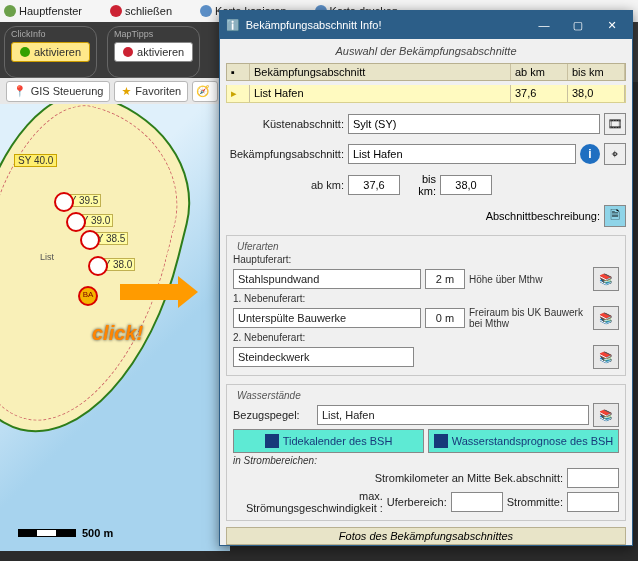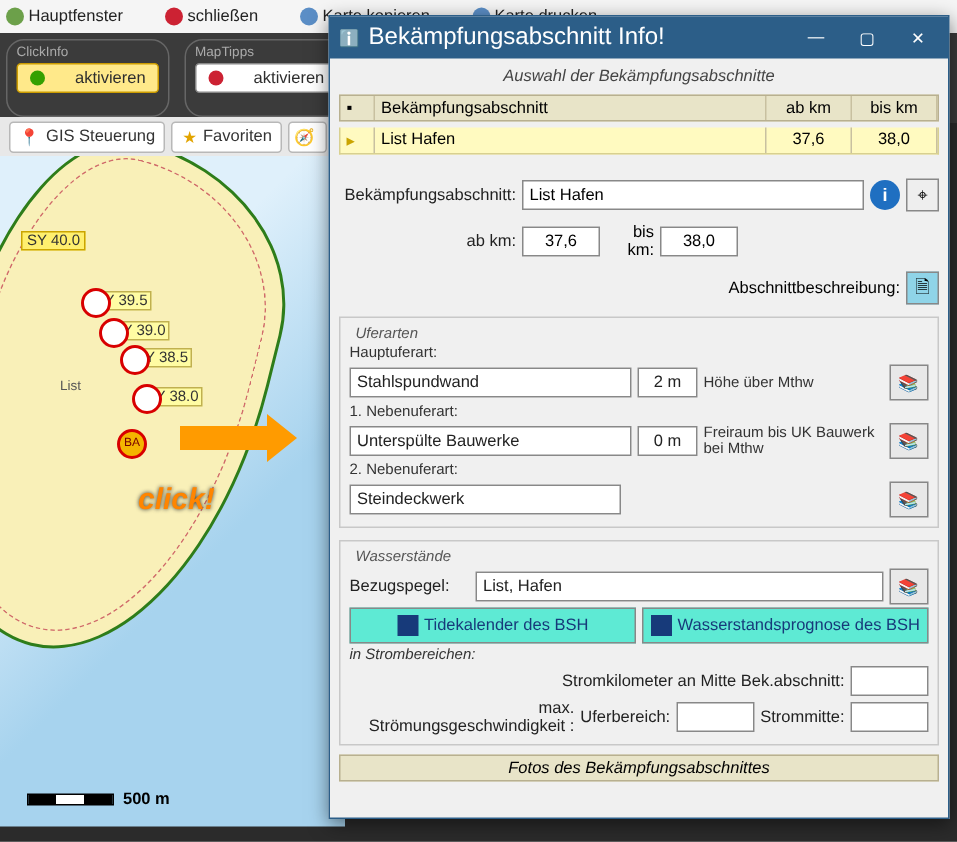--- a/index.html
+++ b/index.html
@@ -7,21 +7,21 @@
 .top-toolbar{position:absolute;top:0;left:0;right:0;height:22px;background:#f5f5f5;border-bottom:1px solid #c0c0c0;display:flex;align-items:center;padding:0 4px;gap:28px;font-size:11px;color:#222}
 .top-toolbar .item{display:flex;align-items:center;gap:3px}
 .top-toolbar .ico{width:12px;height:12px;border-radius:50%;display:inline-block}
 .ico-home{background:#6ca04a}
 .ico-close{background:#c23}
 .ico-doc{background:#5b8ec6}
 
 .ribbonstrip{position:absolute;top:22px;left:0;right:0;height:52px;background:#3b3b3b;display:flex;gap:10px;padding:4px}
 .rbox{border:1px solid #666;border-radius:12px;padding:2px 6px 4px;color:#ccc;font-size:10px}
 .rbox .title{font-size:9px;color:#aaa;margin-bottom:3px}
-.rbox .btn{background:#fff;border:1px solid #888;border-radius:3px;padding:3px 8px;color:#2e2e2e;display:inline-flex;align-items:center;gap:20px;font-size:11px}
+.rbox .btn{background:#fff;border:1px solid #888;border-radius:3px;padding:3px 8px;color:#2e2e2e;display:inline-flex;align-items:center;gap:4px;font-size:11px}
 .rbox .btn.active{background:#ffe98a;border-color:#cc9c00}
 .rbox .btn .dot{width:10px;height:10px;border-radius:50%}
 .dot-on{background:#34a000}
 .dot-off{background:#c23}
 
 .tabstrip{position:absolute;top:78px;left:0;height:26px;background:#e8e8e8;display:flex;align-items:center;gap:4px;padding:0 6px;border-bottom:1px solid #b0b0b0;width:230px}
 .tabstrip .tab{background:#fff;border:1px solid #b8b8b8;border-radius:3px;padding:3px 6px;display:inline-flex;align-items:center;gap:4px;font-size:11px;color:#333}
 .tabstrip .star{color:#e2a400}
 .tabstrip .drop{color:#2a6fb8}
 
@@ -34,28 +34,28 @@
 .syban{position:absolute;font-size:10px;color:#333;background:#ffef6e;border:1px solid #caa400;padding:0 3px}
 .arrow{position:absolute}
 .arrow .shaft{position:absolute;height:16px;width:60px;background:#ff9b00;top:0;left:0}
 .arrow .head{position:absolute;left:58px;top:-8px;width:0;height:0;border-left:20px solid #ff9b00;border-top:16px solid transparent;border-bottom:16px solid transparent}
 .clicklab{position:absolute;font-style:italic;font-weight:bold;font-size:20px;color:#ff8500;text-shadow:0 0 3px #333}
 .scale{position:absolute;left:18px;bottom:12px;display:flex;align-items:center;gap:6px;color:#000;font-weight:bold}
 .scale .bar{width:56px;height:6px;background:linear-gradient(90deg,#000 0 33%,#fff 33% 66%,#000 66%);border:1px solid #000}
 
 .dlg{position:absolute;top:10px;left:219px;width:412px;height:534px;background:#f0f0f0;border:1px solid #2c5e88;box-shadow:0 3px 12px rgba(0,0,0,.5);display:flex;flex-direction:column}
 .dlg-title{height:28px;background:#2c5e88;color:#fff;display:flex;align-items:center;padding:0 6px;gap:6px}
-.dlg-title .t{flex:1;font-size:16px}
+.dlg-title .t{flex:1;font-size:11px}
 .dlg-title .winbtn{width:28px;height:20px;display:flex;align-items:center;justify-content:center;color:#fff}
 .dlg-body{flex:1;overflow:hidden;padding:4px 6px;display:flex;flex-direction:column;gap:4px}
 .hdr{font-style:italic;color:#444;text-align:center;font-size:11px;padding:2px 0}
 .tablehead{display:flex;background:#e8e4c8;border:1px solid #b8b090;font-size:11px}
 .tablehead div,.tablerow div{padding:2px 4px;border-right:1px solid #c8c0a0}
 .col-name{flex:1}
-.col-km{width:48px;text-align:center}
+.col-km{width:48px;text-align:left}
 .tablerow{display:flex;background:#fffac0;border:1px solid #d8d090;border-top:none;font-size:11px}
 .tablerow .ico-play{width:14px;color:#caa400}
 
 .frow{display:flex;align-items:center;gap:4px;margin:2px 0}
 .flab{width:118px;text-align:right;color:#222;font-size:11px}
 .fld{flex:1;height:18px;border:1px solid #888;background:#fff;padding:0 4px;font-size:11px;display:flex;align-items:center}
 .fld.sm{flex:none;width:42px;text-align:center;justify-content:center}
 .fld.xs{flex:none;width:30px;text-align:center;justify-content:center}
 .ibtn{width:20px;height:20px;border:1px solid #888;background:#eee;display:flex;align-items:center;justify-content:center;font-size:12px}
 .ibtn.info{background:#1f6fc1;color:#fff;border-radius:50%;border:none;font-weight:bold}
@@ -164,20 +164,27 @@
     <div class="tablerow">
       <div class="ico-play">▸</div>
       <div class="col-name">List Hafen</div>
       <div class="col-km">37,6</div>
       <div class="col-km">38,0</div>
     </div>
 
     <div style="height:6px"></div>
 
     <div class="frow">
+      <div class="flab">Küstenabschnitt:</div>
+      <div class="fld">Sylt (SY)</div>
+      <div class="ibtn">
+          <span>🎞</span>
+        </div>
+    </div>
+    <div class="frow">
       <div class="flab">Bekämpfungsabschnitt:</div>
       <div class="fld">List Hafen</div>
       <div class="ibtn info">i</div>
       <div class="ibtn">
           <span>⌖</span>
         </div>
     </div>
     <div class="frow">
       <div class="flab">ab km:</div>
       <div class="fld sm">37,6</div>

